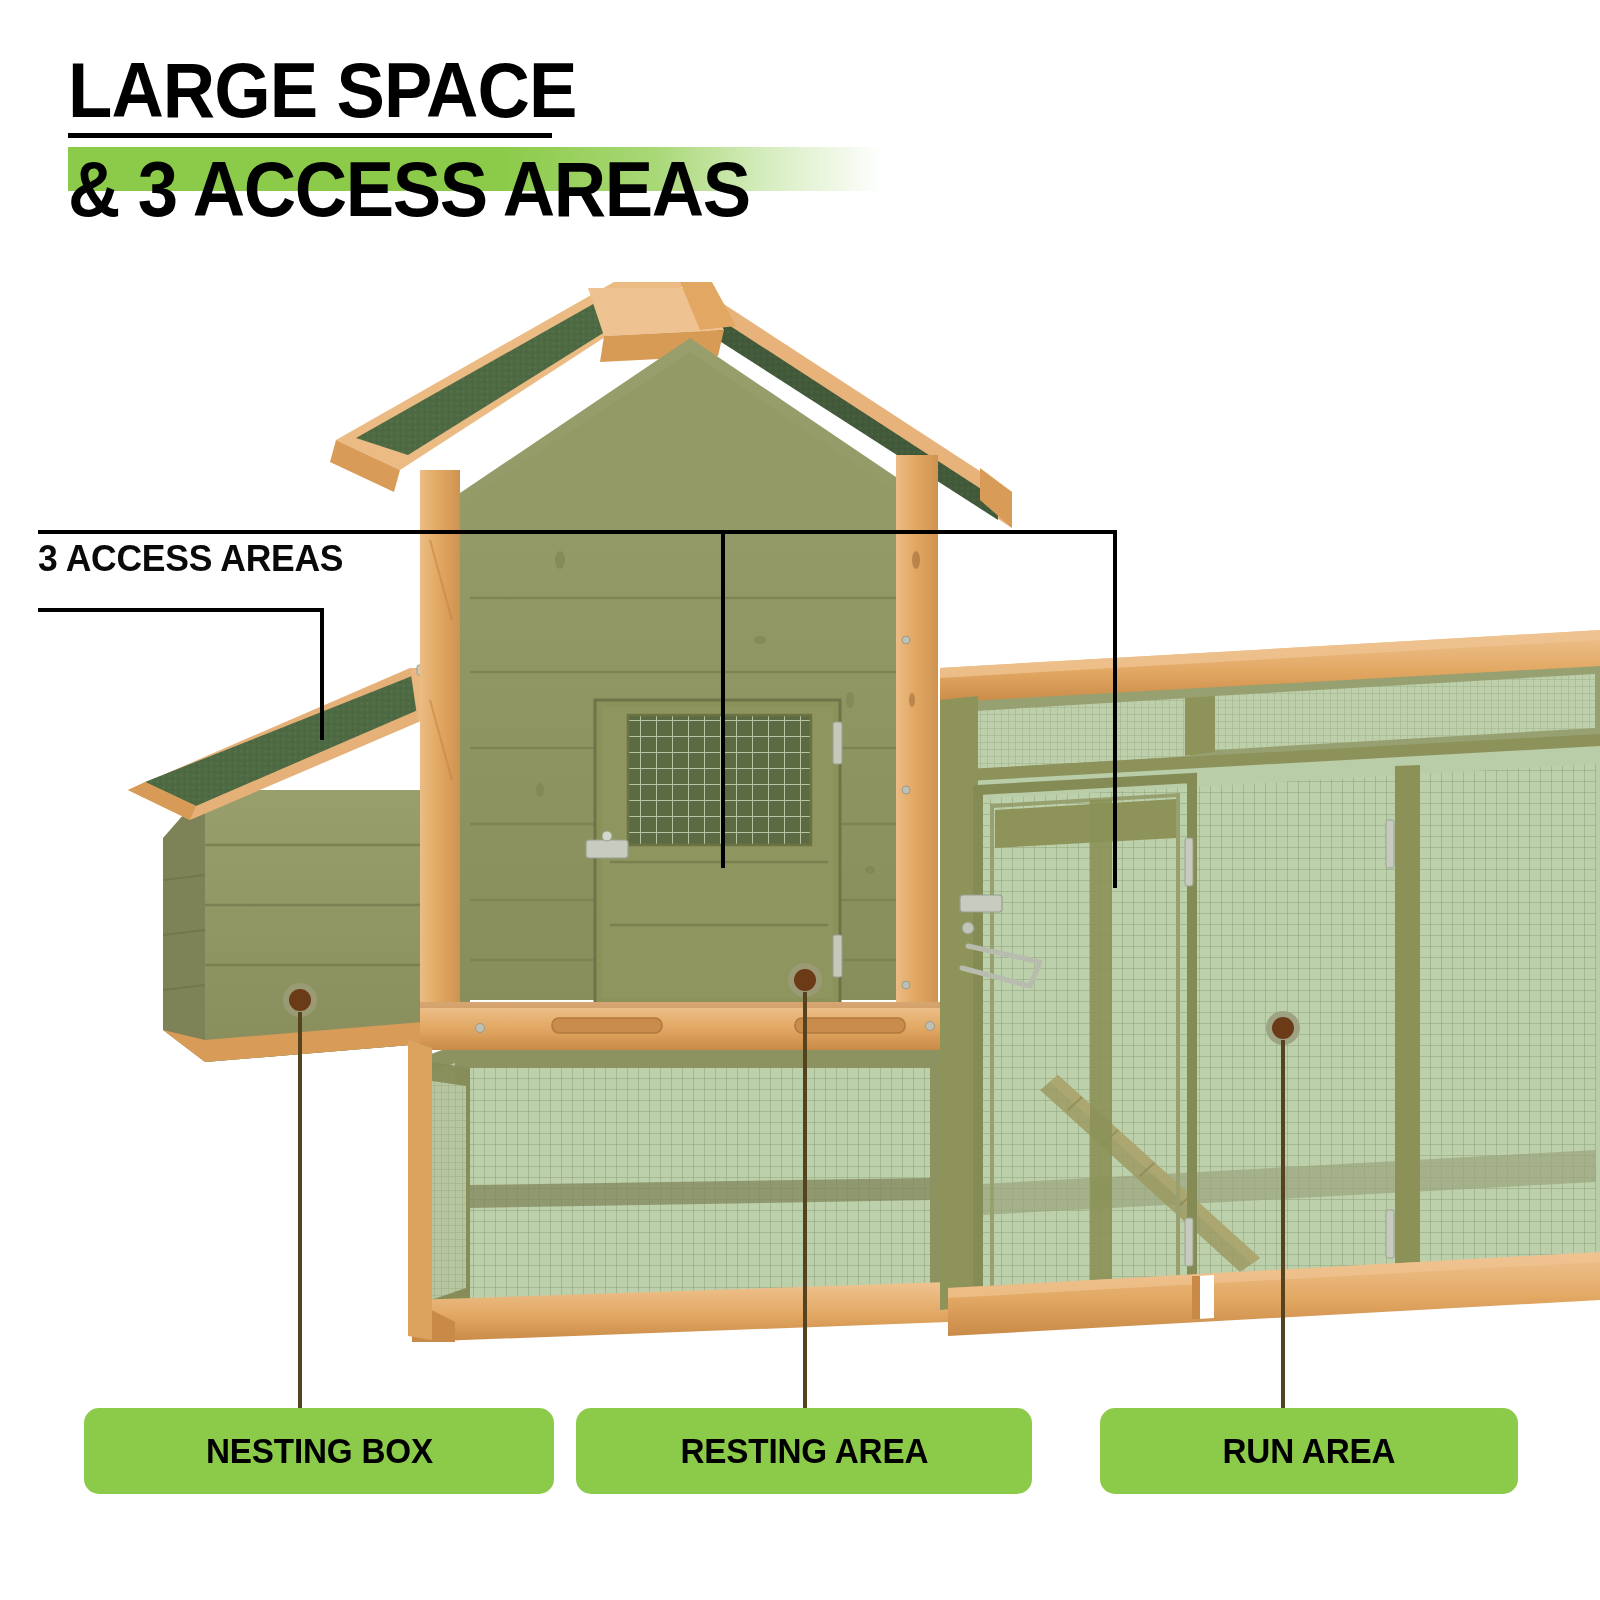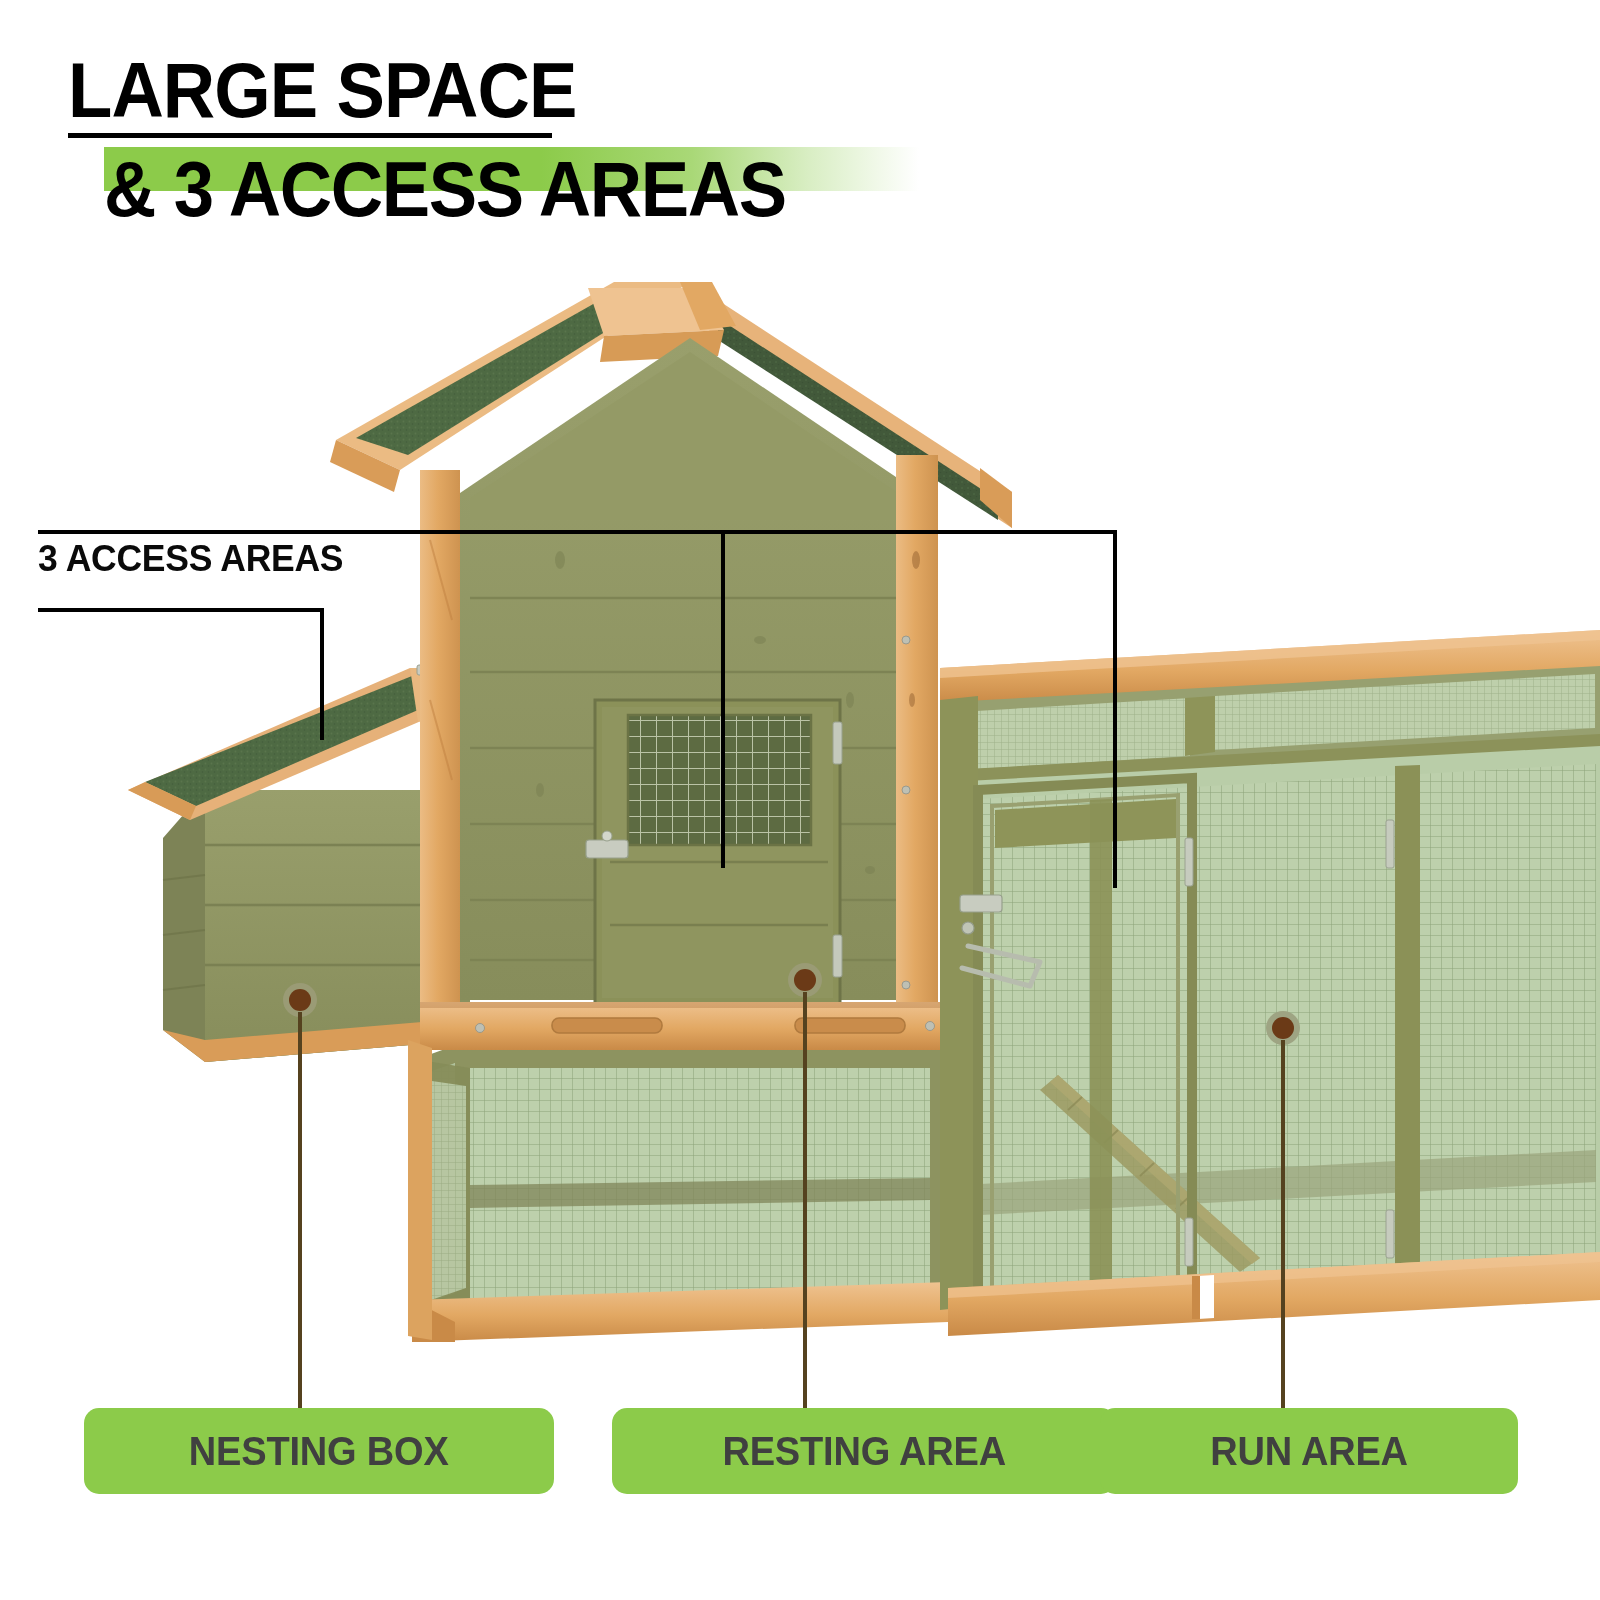--- a/index.html
+++ b/index.html
@@ -10,21 +10,21 @@
 
   
   .headline { position:absolute; left:68px; top:52px; }
   .hl-line1 {
     font-size:78px; font-weight:700; letter-spacing:-1px; color:#000;
     line-height:0.98; white-space:nowrap;
     font-family:"Liberation Sans", sans-serif;
     transform:scaleX(0.93); transform-origin:left center;
   }
   .hl-rule { width:484px; height:5px; background:#000; margin-top:5px; }
-  .hl-band { position:relative; margin-top:9px; height:74px;margin-left:36px; }
+  .hl-band { position:relative; margin-top:9px; height:74px; }
   .hl-band-bg {
     position:absolute; left:0; top:0; width:840px; height:44px;
     background:linear-gradient(to right,#8CCB4A 0%,#8CCB4A 52%,#a9d877 70%,#d9eec4 84%,rgba(255,255,255,0) 97%);
   }
   .hl-line2 {
     position:absolute; left:0; top:4px;
     font-size:78px; font-weight:700; letter-spacing:-1.5px; color:#000;
     line-height:0.98; white-space:nowrap;
     transform:scaleX(0.93); transform-origin:left center;
   }
@@ -33,26 +33,26 @@
   .access-label {
     position:absolute; left:38px; top:538px;
     font-size:37px; font-weight:700; letter-spacing:-0.3px; color:#0a0a0a;
     white-space:nowrap; transform:scaleX(0.96); transform-origin:left center;
   }
 
   
   .pill {
     position:absolute; height:86px; border-radius:15px; background:#8CCB4A;
     display:flex; align-items:center; justify-content:center;
-    color:#404040; font-weight:700; font-size:40px; letter-spacing:-0.2px;
+    color:#000000; font-weight:700; font-size:35px; letter-spacing:-0.2px;
     white-space:nowrap;
   }
   .pill span { transform:scaleX(0.95); display:block; }
   #pill-nesting { left:84px;  top:1408px; width:470px; }
-  #pill-resting { left:612px; top:1408px; width:504px; }
+  #pill-resting { left:576px; top:1408px; width:456px; }
   #pill-run     { left:1100px;top:1408px; width:418px; }
 
   
   #product { position:absolute; left:0; top:0; width:1600px; height:1600px; }
 </style>
 </head>
 <body>
 
 <div id="stage">
 

